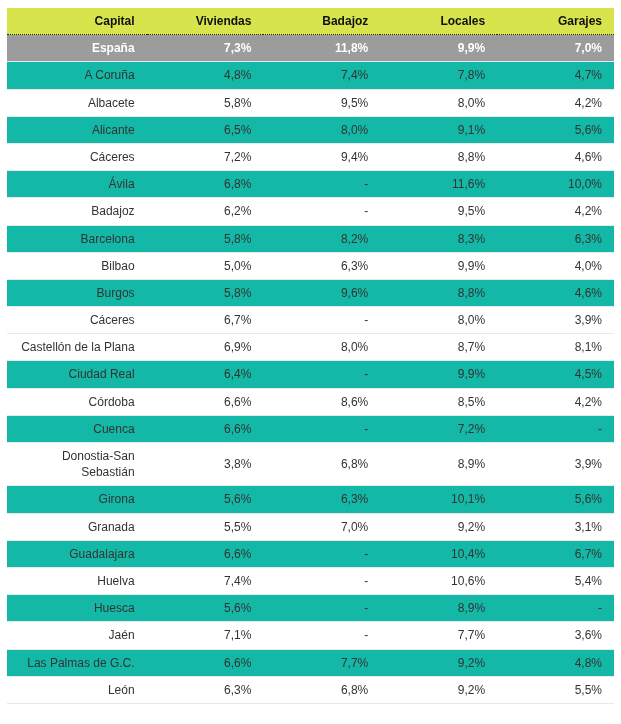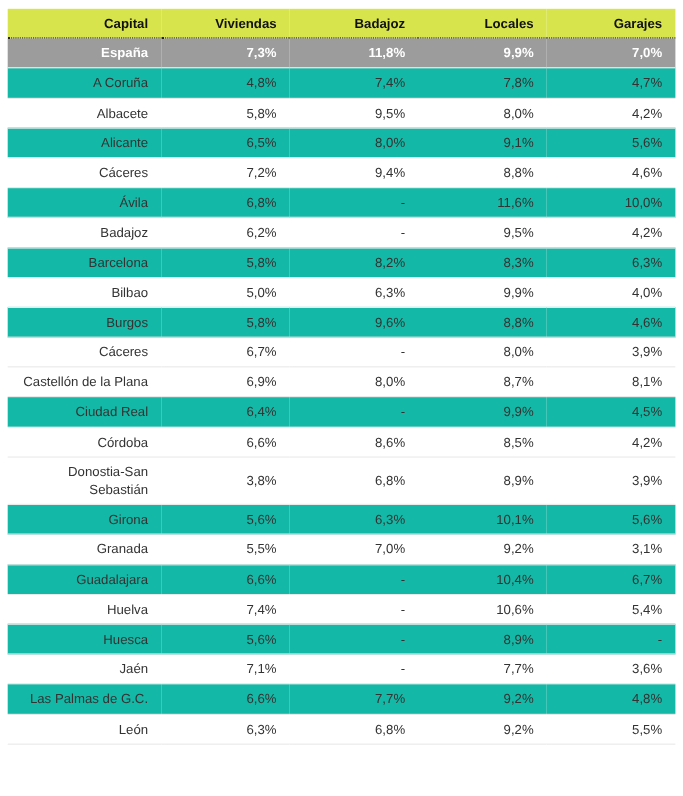--- a/index.html
+++ b/index.html
@@ -160,20 +160,27 @@
           <td>9,9%</td>
           <td>4,5%</td>
         </tr>
         <tr class="city">
           <td class="cap">Córdoba</td>
           <td>6,6%</td>
           <td>8,6%</td>
           <td>8,5%</td>
           <td>4,2%</td>
         </tr>
+        <tr class="city shade">
+          <td class="cap">Cuenca</td>
+          <td>6,6%</td>
+          <td>-</td>
+          <td>7,2%</td>
+          <td>-</td>
+        </tr>
         <tr class="city">
           <td class="cap">Donostia-San Sebastián</td>
           <td>3,8%</td>
           <td>6,8%</td>
           <td>8,9%</td>
           <td>3,9%</td>
         </tr>
         <tr class="city shade">
           <td class="cap">Girona</td>
           <td>5,6%</td>

